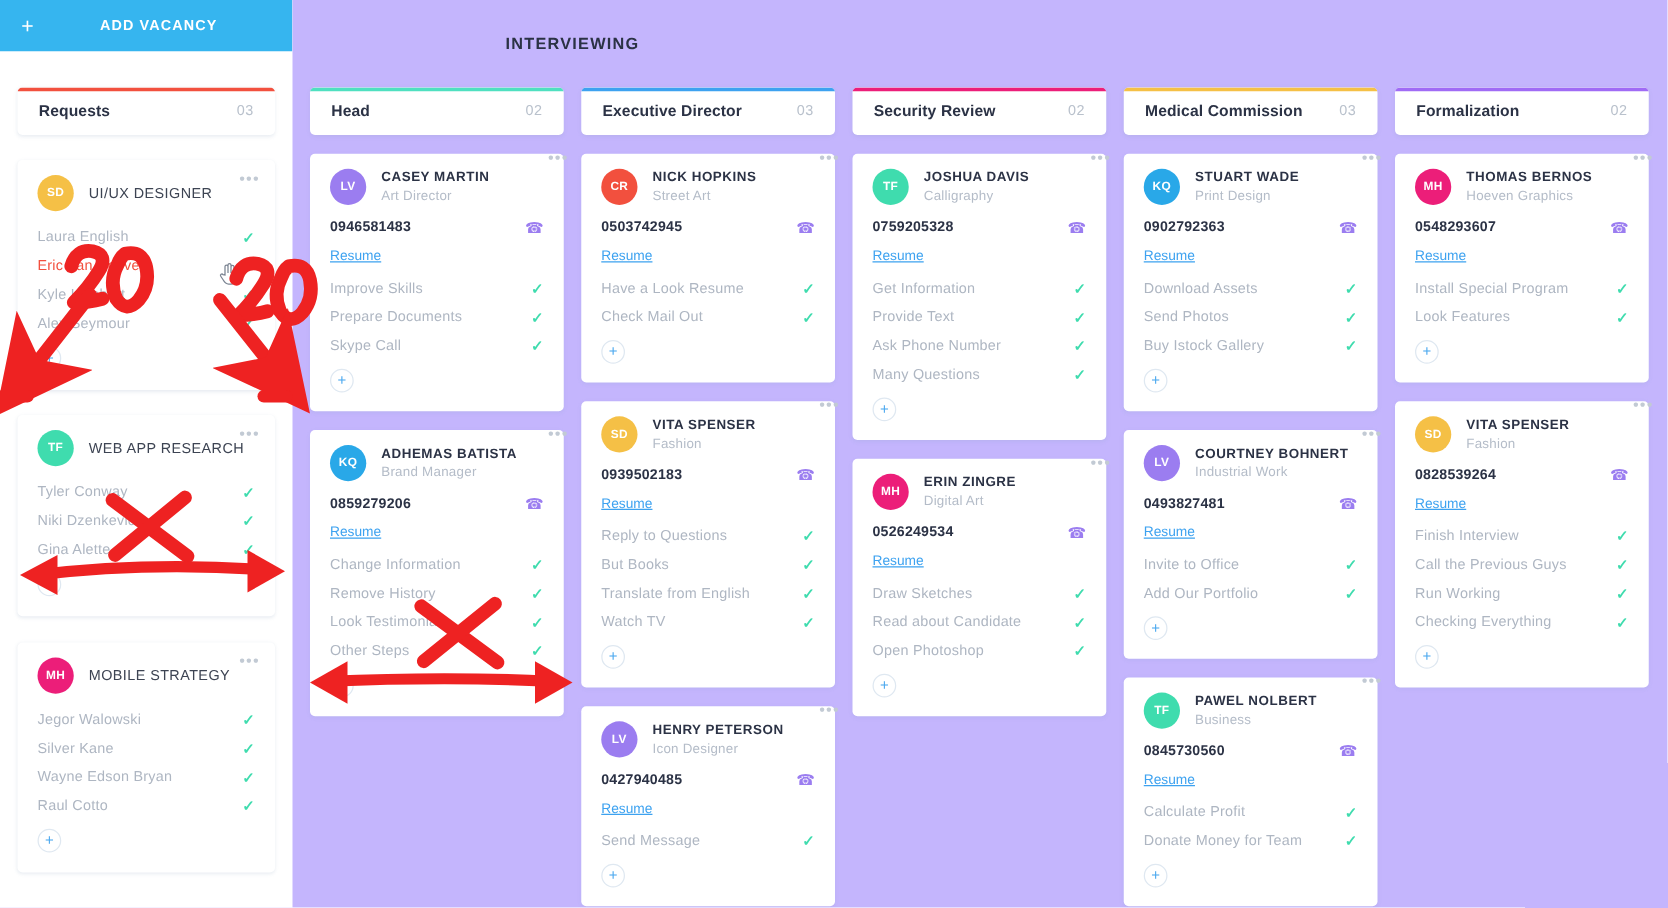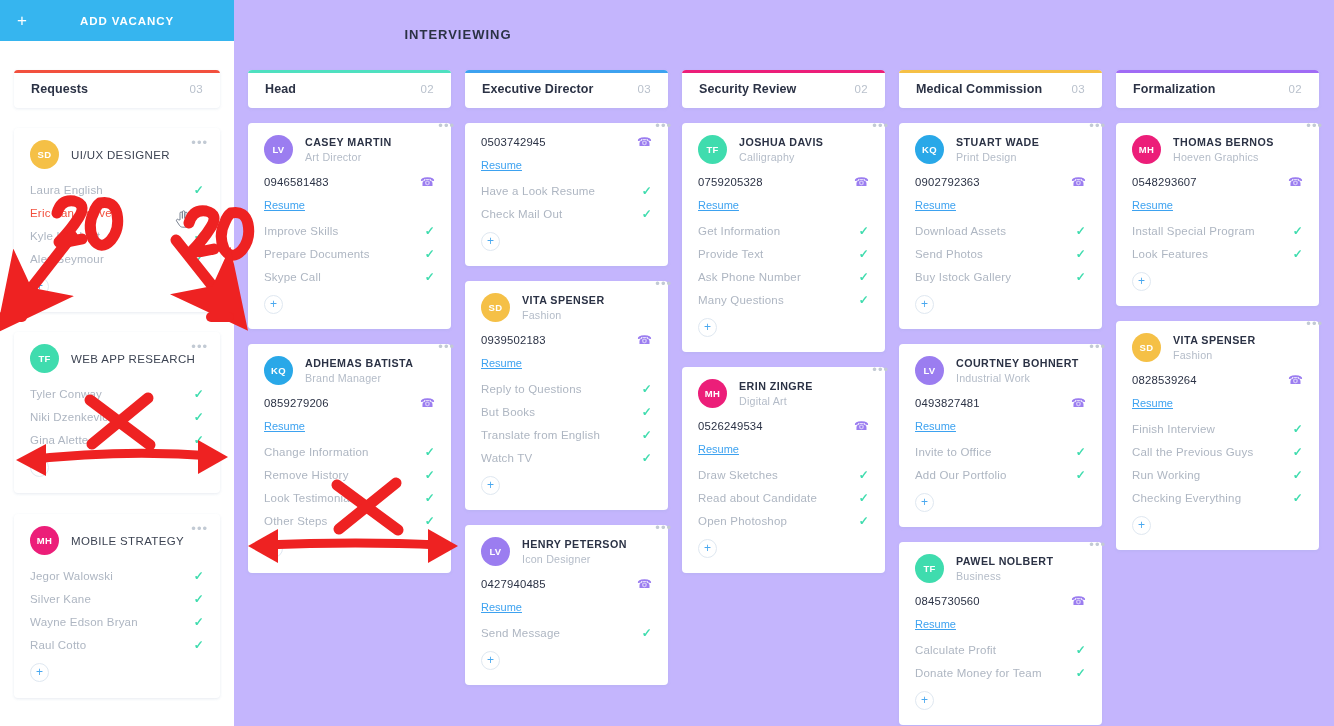--- a/index.html
+++ b/index.html
@@ -135,21 +135,21 @@
   .cand-name {
     font-size: 10.7px; font-weight: bold; color: #2b3245;
     letter-spacing: .45px; line-height: 1.25;
   }
   .cand-role {
     font-size: 10.7px; color: #b4bcc8;
     letter-spacing: .2px; margin-top: 2px;
   }
   .phone-row { display: flex; align-items: center; margin-bottom: 6px; }
   .phone-num {
-    font-size: 11.3px; color: #2b3245; font-weight: normal; letter-spacing: .2px;
+    font-size: 11.3px; color: #2b3245; font-weight: bold; letter-spacing: .2px;
   }
   .phone-ico { margin-left: auto; color: #9b7df0; font-size: 12px; cursor: pointer; }
   .resume-link {
     display: inline-block;
     font-size: 11px; color: #3da2f0;
     text-decoration: underline;
     margin-bottom: 8px; cursor: pointer;
   }
 
   
@@ -303,21 +303,27 @@
             </div><div class="task-row">
               <span>Other Steps</span>
               <span class="chk">✓</span>
             </div><div class="addbtn">+</div></div>
         </div>
         <div class="column" style="left: 231px; --accent: #3da2f0;">
           <div class="col-head">
             <span class="ch-title">Executive Director</span>
             <span class="ch-count">03</span>
           </div>
-          <div class="cand-card"><div class="dots">•••</div><div class="phone-row">
+          <div class="cand-card"><div class="dots">•••</div><div class="cand-top">
+              <div class="avatar" style="background: rgb(242, 80, 62);">CR</div>
+              <div class="cand-ident">
+                <div class="cand-name">NICK HOPKINS</div>
+                <div class="cand-role">Street Art</div>
+              </div>
+            </div><div class="phone-row">
               <span class="phone-num">0503742945</span>
               <span class="phone-ico">☎</span>
             </div><a class="resume-link">Resume</a><div class="task-row">
               <span>Have a Look Resume</span>
               <span class="chk">✓</span>
             </div><div class="task-row">
               <span>Check Mail Out</span>
               <span class="chk">✓</span>
             </div><div class="addbtn">+</div></div>
           <div class="cand-card"><div class="dots">•••</div><div class="cand-top">

